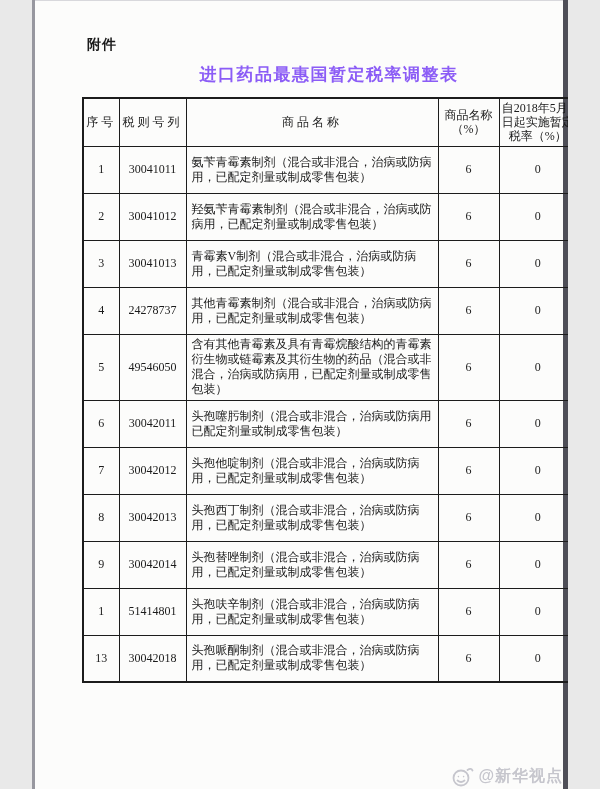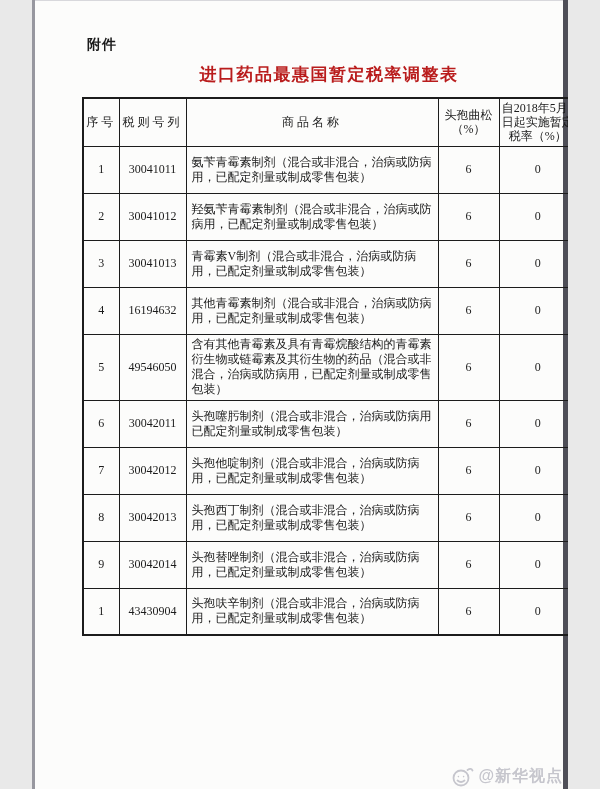--- a/index.html
+++ b/index.html
@@ -8,21 +8,21 @@
     background:#fcfcfb;overflow:hidden;
     font-family:"Liberation Serif","DejaVu Serif",serif;color:#1b1b1b;
   }
   .edge-left{position:absolute;left:0;top:0;width:3px;height:100%;background:#97979f;}
   .edge-right{position:absolute;right:0;top:0;width:5px;height:100%;background:#4e4e57;}
   .edge-top{position:absolute;left:0;top:0;width:100%;height:1px;background:#d8d8dc;}
 
   .attachment{position:absolute;left:55px;top:36px;font-size:14px;font-weight:bold;letter-spacing:1px;}
   .title{
     position:absolute;left:50px;top:63px;width:494px;text-align:center;
-    font-size:17px;font-weight:bold;letter-spacing:1.5px;color:#b91c1c;
+    font-size:17px;font-weight:bold;letter-spacing:1.5px;color:#8b5cf6;
   }
 
   table.tariff{
     position:absolute;left:50px;top:97px;width:494px;
     border-collapse:collapse;table-layout:fixed;
     border:2px solid #1c1c1c;
   }
   .tariff th,.tariff td{
     border:1px solid #1c1c1c;
     font-size:12px;font-weight:normal;
@@ -62,21 +62,21 @@
         <col style="width:67px">
         <col style="width:252px">
         <col style="width:61px">
         <col style="width:78px">
     </colgroup>
     <thead>
       <tr>
         <th class="th-spaced">序号</th>
         <th class="th-spaced">税则号列</th>
         <th class="th-spaced">商品名称</th>
-        <th>头孢曲松（%）</th>
+        <th>商品名称（%）</th>
         <th>自2018年5月1日起实施暂定税率（%）</th>
       </tr>
     </thead>
     <tbody>
       <tr>
         <td>1</td>
         <td>30041011</td>
         <td class="c-name">氨苄青霉素制剂（混合或非混合，治病或防病用，已配定剂量或制成零售包装）</td>
         <td>6</td>
         <td>0</td>
@@ -90,21 +90,21 @@
       </tr>
       <tr>
         <td>3</td>
         <td>30041013</td>
         <td class="c-name">青霉素V制剂（混合或非混合，治病或防病用，已配定剂量或制成零售包装）</td>
         <td>6</td>
         <td>0</td>
       </tr>
       <tr>
         <td>4</td>
-        <td>16194632</td>
+        <td>24278737</td>
         <td class="c-name">其他青霉素制剂（混合或非混合，治病或防病用，已配定剂量或制成零售包装）</td>
         <td>6</td>
         <td>0</td>
       </tr>
       <tr class="tall">
         <td>5</td>
         <td>49546050</td>
         <td class="c-name">含有其他青霉素及具有青霉烷酸结构的青霉素衍生物或链霉素及其衍生物的药品（混合或非混合，治病或防病用，已配定剂量或制成零售包装）</td>
         <td>6</td>
         <td>0</td>
@@ -132,22 +132,29 @@
       </tr>
       <tr>
         <td>9</td>
         <td>30042014</td>
         <td class="c-name">头孢替唑制剂（混合或非混合，治病或防病用，已配定剂量或制成零售包装）</td>
         <td>6</td>
         <td>0</td>
       </tr>
       <tr>
         <td>1</td>
-        <td>43430904</td>
+        <td>51414801</td>
         <td class="c-name">头孢呋辛制剂（混合或非混合，治病或防病用，已配定剂量或制成零售包装）</td>
+        <td>6</td>
+        <td>0</td>
+      </tr>
+      <tr>
+        <td>13</td>
+        <td>30042018</td>
+        <td class="c-name">头孢哌酮制剂（混合或非混合，治病或防病用，已配定剂量或制成零售包装）</td>
         <td>6</td>
         <td>0</td>
       </tr>
     </tbody>
   </table>
 
   <div class="watermark">
     <span>
       <svg width="26" height="24" viewBox="0 0 26 24" fill="none" stroke="#c6c6cd" stroke-width="1.8" stroke-linecap="round">
         <circle cx="11" cy="14" r="7.5"></circle>

